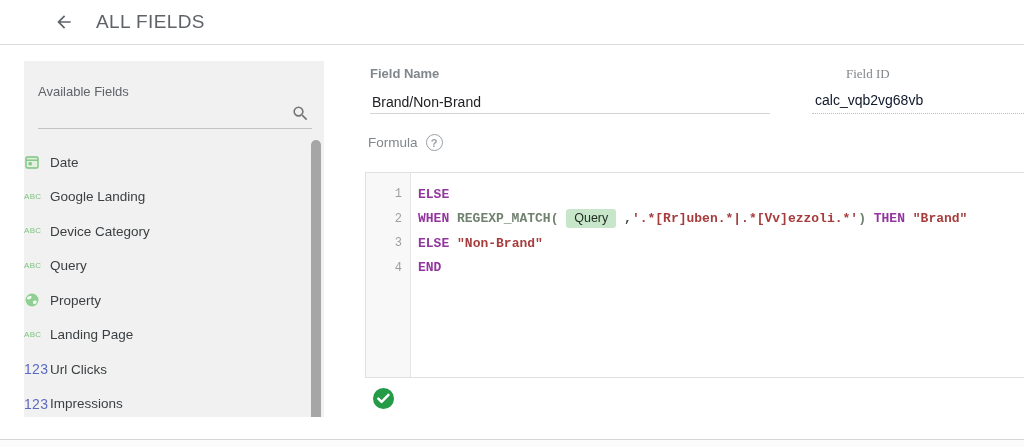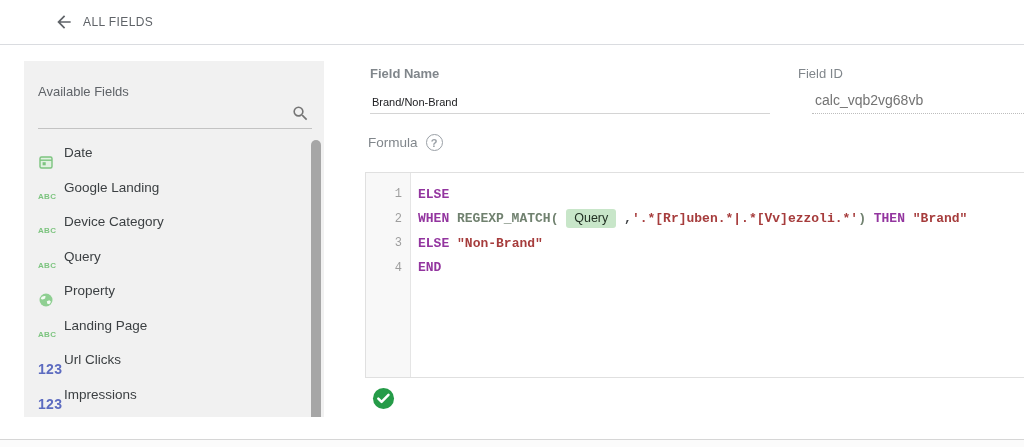--- a/index.html
+++ b/index.html
@@ -8,46 +8,46 @@
     --muted:#80868b; --line:#dadce0; --ink:#202124; --grayink:#5f6368;
   }
   *{margin:0;padding:0;box-sizing:border-box;}
   html,body{width:1024px;height:447px;overflow:hidden;}
   body{font-family:"Liberation Sans",sans-serif;background:#fff;position:relative;}
 
   
   .header{position:absolute;left:0;top:0;width:1024px;height:45px;background:#fff;
     border-bottom:1px solid var(--line);display:flex;align-items:center;}
   .back-btn{width:24px;height:24px;margin-left:52px;cursor:pointer;display:flex;align-items:center;justify-content:center;}
-  .header-title{margin-left:7px;font-size:12px;font-weight:500;letter-spacing:.4px;color:var(--grayink);}
+  .header-title{margin-left:20px;font-size:19px;font-weight:500;letter-spacing:.4px;color:var(--grayink);}
 
   
   .sidebar{position:absolute;left:24px;top:61px;width:300px;height:356px;background:#f1f1f1;overflow:hidden;}
   .sb-title{position:absolute;left:14px;top:23px;font-size:13px;color:var(--grayink);}
   .sb-search{position:absolute;left:14px;top:40px;width:274px;height:28px;border-bottom:1px solid #c3c3c3;}
   .sb-search input{position:absolute;left:0;top:2px;width:244px;height:24px;border:0;background:transparent;outline:none;
     font-family:"Liberation Sans",sans-serif;font-size:13px;color:#3c4043;}
   .sb-search .mag{position:absolute;right:2px;top:3px;}
   .field-list{position:absolute;left:0;top:84px;width:288px;}
-  .field-row{display:flex;height:34.5px;padding-left:14px;cursor:pointer;}
+  .field-row{display:flex;align-items:center;height:34.5px;cursor:pointer;}
   .field-row .ficon{width:26px;flex:none;display:flex;align-items:center;}
-  .glyph{font-weight:700;line-height:1;}
+  .glyph{font-weight:400;line-height:1;}
   .glyph.abc{font-size:8px;color:var(--icon-green);letter-spacing:.3px;}
   .glyph.num{font-size:14px;color:var(--icon-blue);letter-spacing:.3px;}
   .field-label{font-size:13.5px;color:#3c4043;}
   .sb-scrollbar{position:absolute;right:3px;top:79px;width:10px;height:286px;border-radius:5px;background:#a6a6a6;}
 
   
   .fl-label{position:absolute;font-size:13px;color:var(--muted);}
   .fname-label{left:370px;top:66px;font-weight:bold;}
   .fname-value{position:absolute;left:372px;top:91px;width:396px;height:21px;border:0;background:transparent;outline:none;
-    font-family:"Liberation Sans",sans-serif;font-size:11px;color:var(--ink);}
+    font-family:"Liberation Sans",sans-serif;font-size:14px;color:var(--ink);}
   .fname-line{position:absolute;left:370px;top:113px;width:400px;border-top:1px solid #d4d4d4;}
-  .fid-label{left:798px;top:66px;}
-  .fid-value{position:absolute;left:815px;top:92px;font-size:14px;color:#737373;text-align:right;}
+  .fid-label{left:846px;top:66px;font-family:Liberation Serif, serif;}
+  .fid-value{position:absolute;left:815px;top:92px;font-size:14px;color:#0f172a;text-align:right;}
   .fid-line{position:absolute;left:812px;top:113px;width:212px;border-top:1px dotted #bdbdbd;}
 
   .formula-row{position:absolute;left:368px;top:134px;display:flex;align-items:center;}
   .formula-label{font-size:13.5px;color:var(--muted);text-align:center;}
   .help-icon{width:17px;height:17px;margin-left:8px;border:1.5px solid #9aa0a6;border-radius:50%;
     display:flex;align-items:center;justify-content:center;font-size:11px;font-weight:700;color:#9aa0a6;cursor:pointer;}
 
   
   .editor{position:absolute;left:365px;top:172px;width:661px;height:206px;border:1px solid #e0e0e0;background:#fff;cursor:text;}
   .gutter-bg{position:absolute;left:0;top:0;bottom:0;width:45px;background:#f8f8f8;border-right:1px solid #e5e5e5;}

